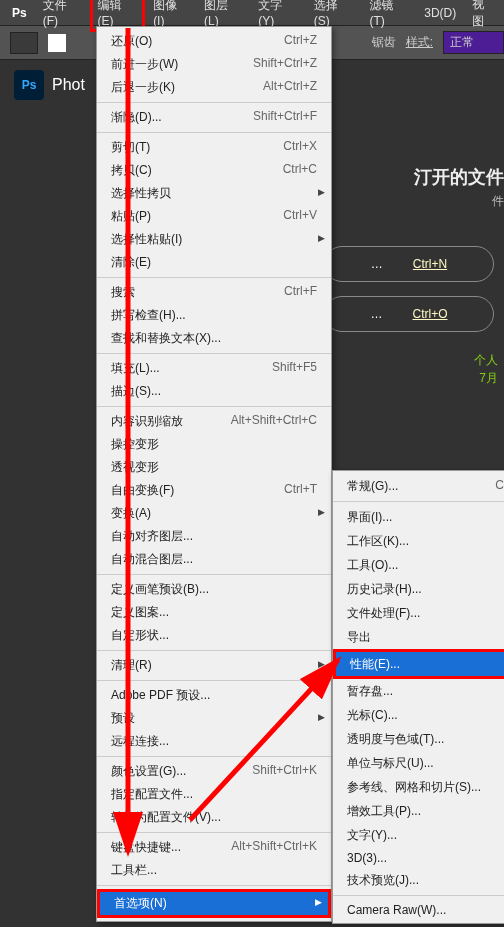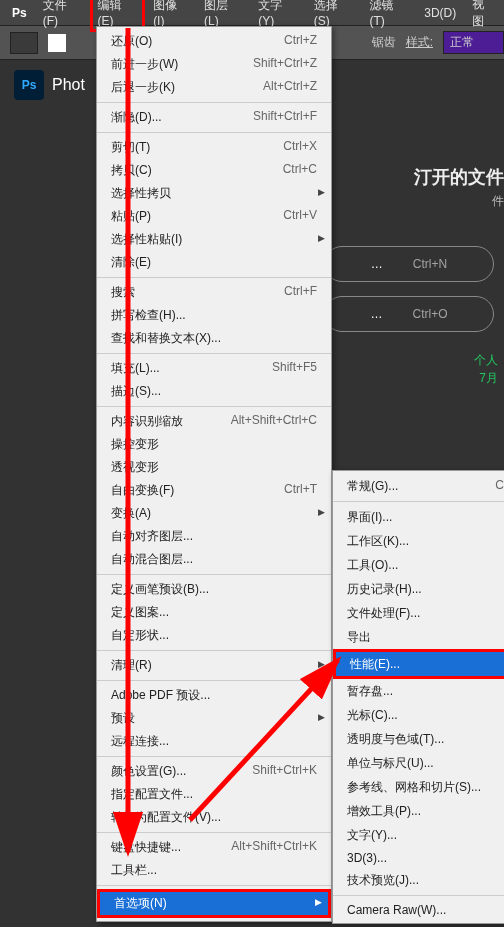--- a/index.html
+++ b/index.html
@@ -13,22 +13,22 @@
   .toolbar-check { width: 18px; height: 18px; background: #fff; }
   .toolbar-label { color: #ccc; text-decoration: underline; }
   .toolbar-select { background: #4c1d95; border: 1px solid #222; color: #ccc; padding: 2px 29px 2px 6px; }
   .app-body { position: relative; height: calc(100% - 60px); background: #323232; }
   .left-panel { position: absolute; left: 14px; top: 10px; display: flex; align-items: center; gap: 8px; }
   .ps-icon { width: 30px; height: 30px; background: #001e36; border-radius: 4px; display:flex;align-items:center;justify-content:center;color:#31a8ff;font-weight:bold;font-size:12px; }
   .app-name { color:#fff; font-size:16px; }
   .right-band { position:absolute; right: 0; top: 105px; color:#eee; font-size:18px; font-weight:bold;margin-left:35px;}
   .right-sub { position:absolute; right:0; top:133px; color:#bbb;}
   .pill { position:absolute; border:1px solid #888; border-radius:18px; width:170px; height:36px; display:flex;align-items:center;justify-content:center;color:#fff;gap:30px;}
-  .pill .shortcut{color:#a3a3a3;}
-  .small-right { position:absolute; color:#22c55e;}
+  .pill .shortcut{color:#fef9c3;text-decoration:underline;}
+  .small-right { position:absolute; color:#84cc16;}
   
   .menu { position:absolute; top:26px; left:96px; width:236px; background:#f0f0f0; color:#222; border:1px solid #999; box-shadow:2px 2px 6px rgba(0,0,0,0.4); z-index:10; }
   .menu-section { border-bottom:1px solid #ccc; padding:3px 0;}
   .menu-section:last-child{border-bottom:none;}
   .menu-item { display:flex; justify-content:space-between; padding:3px 14px; cursor:default; position:relative;}
   .menu-item .shortcut{color:#666;}
   .menu-item.has-sub::after{content:"▶"; font-size:9px; color:#444; position:absolute; right:6px; top:5px;}
   .menu-item.selected{background:#1a6fd6; color:#fff;}
   .menu-item.selected.has-sub::after{color:#fff;}
   .red-box{border:3px solid #f00;}

